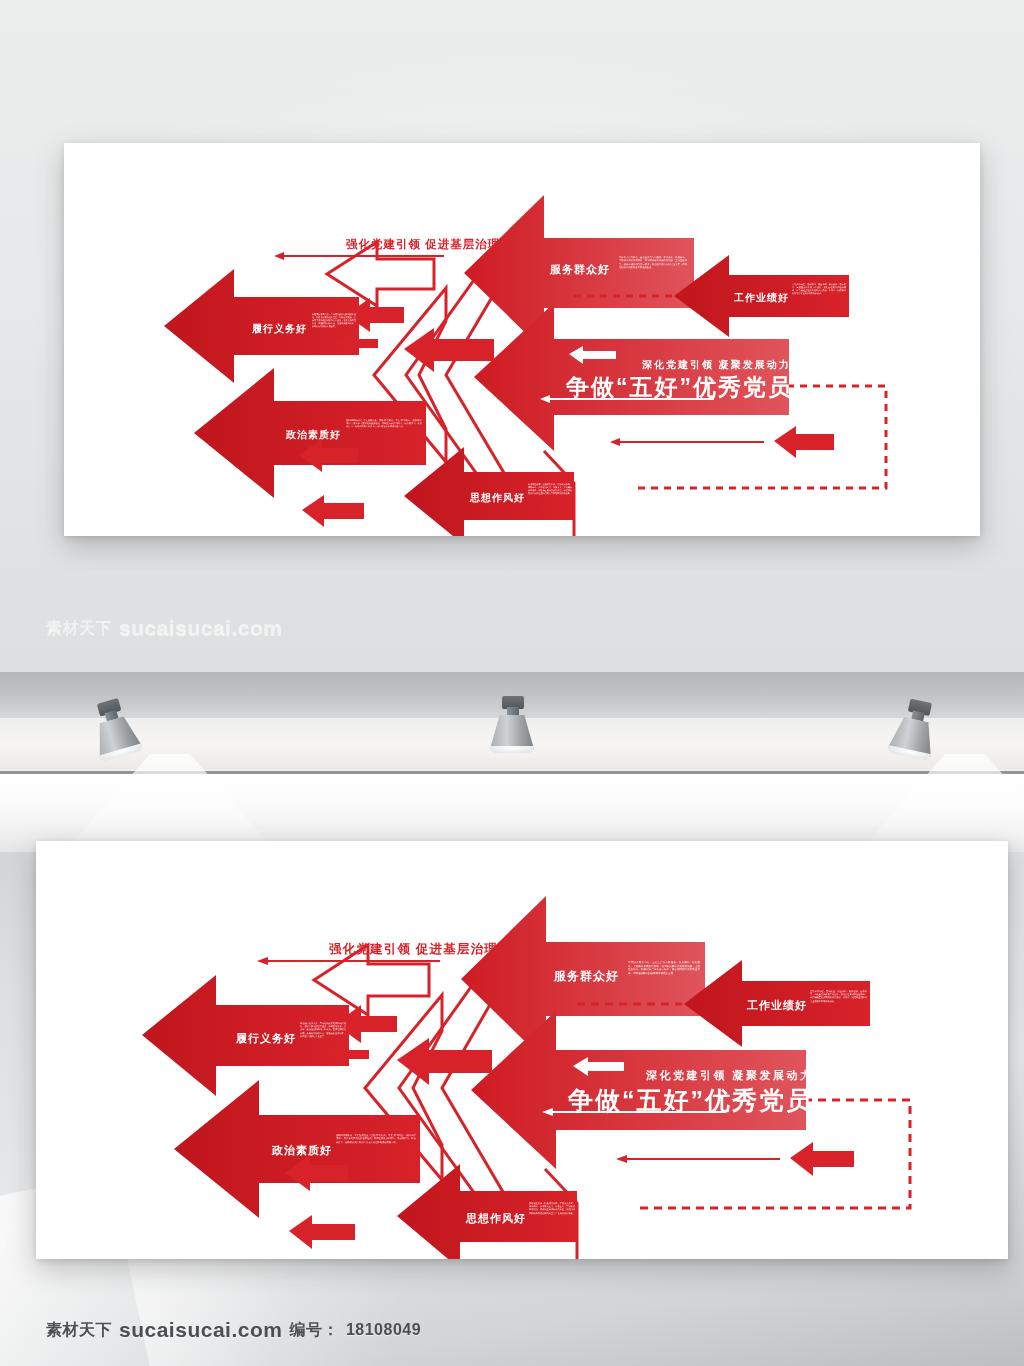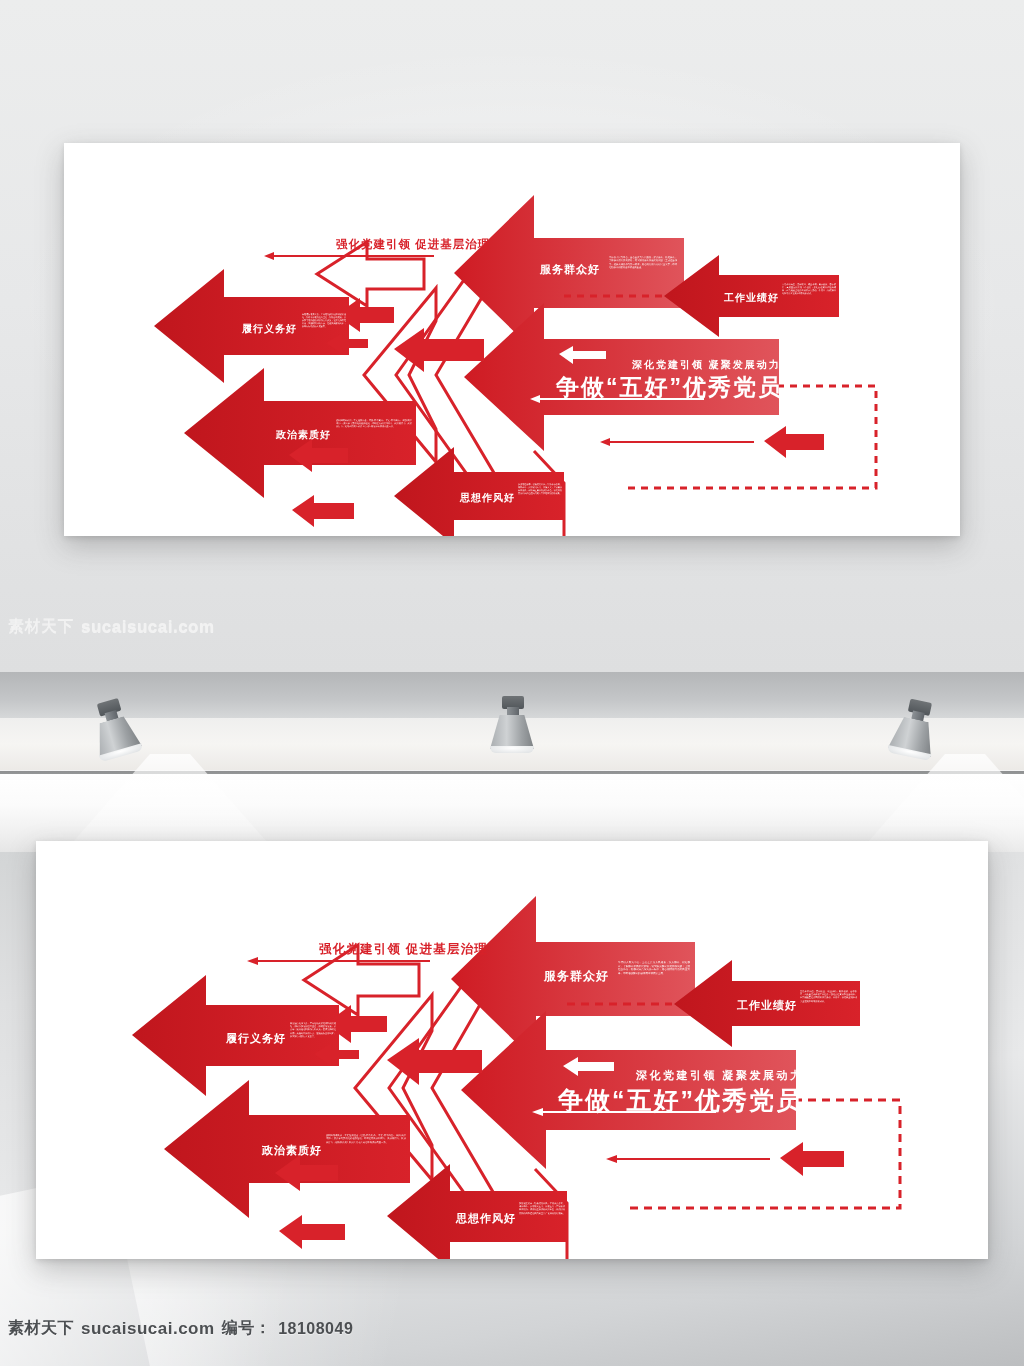--- a/index.html
+++ b/index.html
@@ -86,36 +86,37 @@
   .floor-light2{
     position:absolute;left:140px;top:330px;width:430px;height:230px;
     background:linear-gradient(115deg,rgba(255,255,255,.6),rgba(255,255,255,0) 60%);
     transform:rotate(-12deg);
   }
 
   
   .board{
     position:absolute;background:#ffffff;
     box-shadow:0 10px 26px rgba(60,60,60,.28), 0 2px 6px rgba(0,0,0,.12);
+    padding-left:20px;
   }
   .board.top{left:64px;top:143px;width:896px;height:393px;}
   .board.bot{left:36px;top:841px;width:952px;height:418px;}
   .canvas{position:absolute;left:0;top:0;width:100%;height:100%;}
 
   
   .wm{
     position:absolute;display:flex;align-items:center;gap:7px;
     font-size:17px;letter-spacing:.5px;white-space:nowrap;
   }
   .wm.top{left:8px;top:616px;color:#f2f2f2;
     text-shadow:0 1px 0 rgba(255,255,255,.6);}
   .wm.bot{left:8px;top:1318px;color:#4c4f52;font-weight:bold;
     text-shadow:0 1px 1px rgba(255,255,255,.55);}
-  .wm .cn{font-size:16px;}
-  .wm .dom{font-size:17px;font-weight:bold;}
+  .wm .cn{font-size:16px;margin-left:38px;}
+  .wm .dom{font-size:21px;font-weight:bold;}
   .wm .num{font-size:16px;}
 </style>
 </head>
 <body>
 
 <div class="scene-top">
   <div class="wall-shadow"></div>
 
   <div class="board top">
     <svg class="canvas" viewBox="0 0 896 393">

